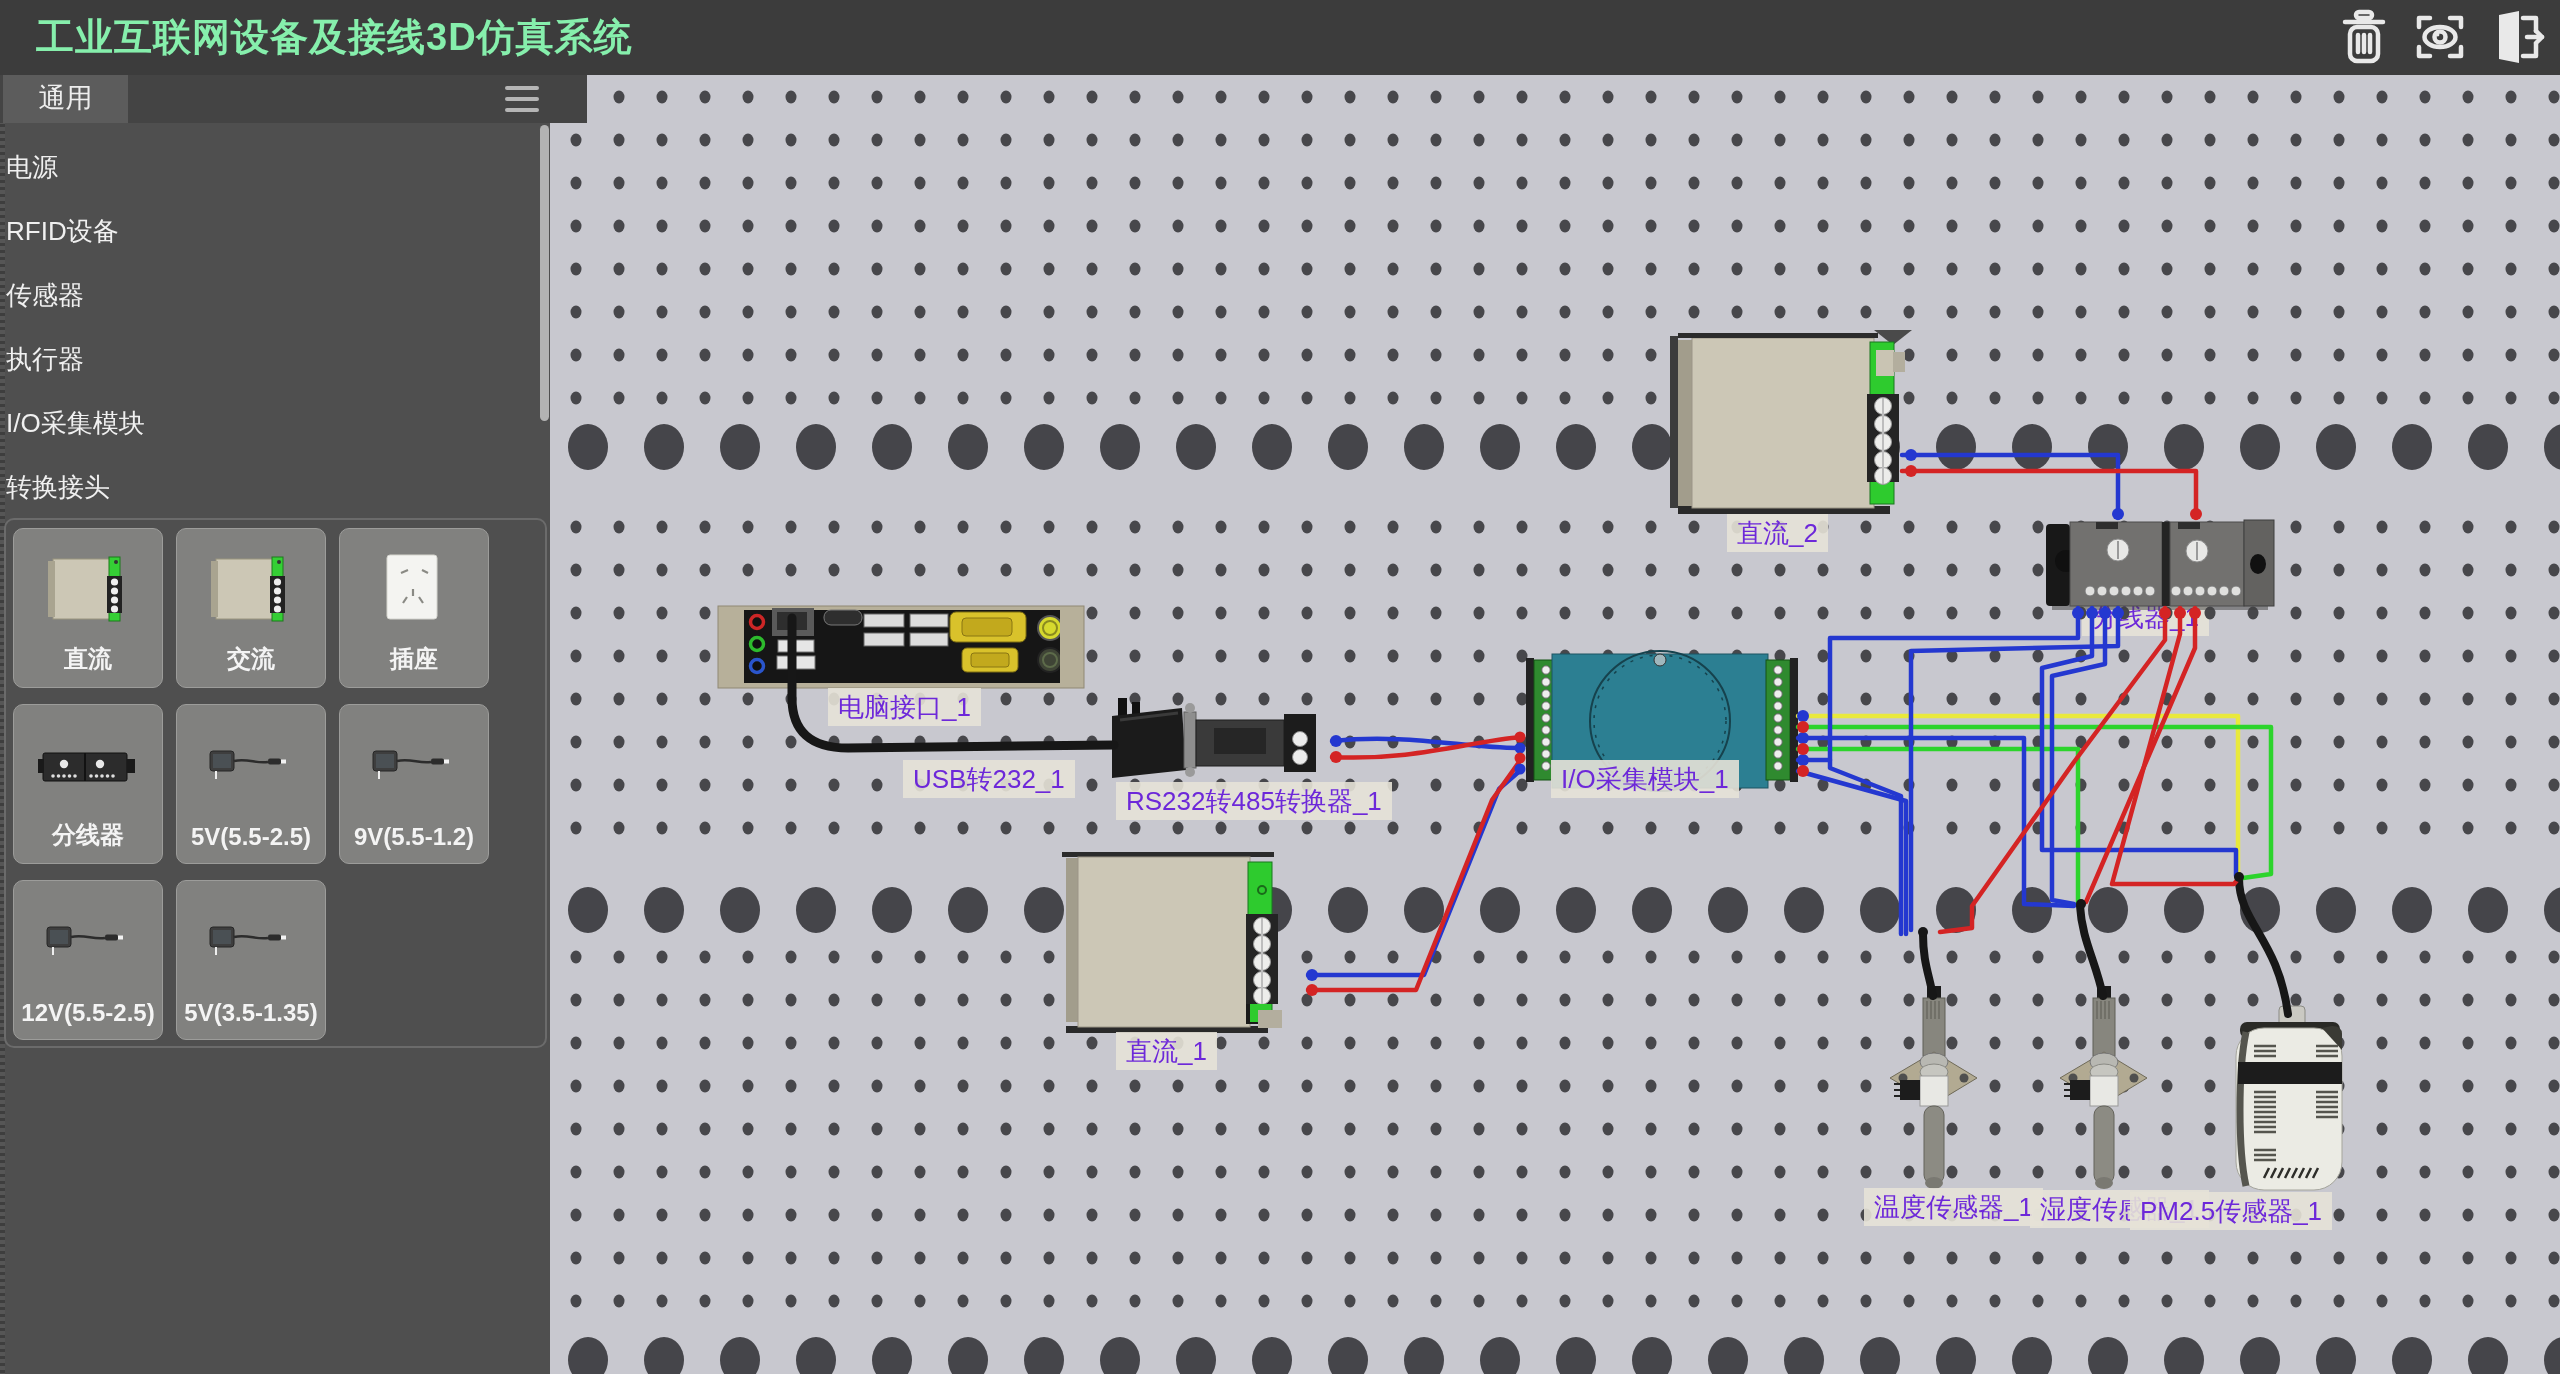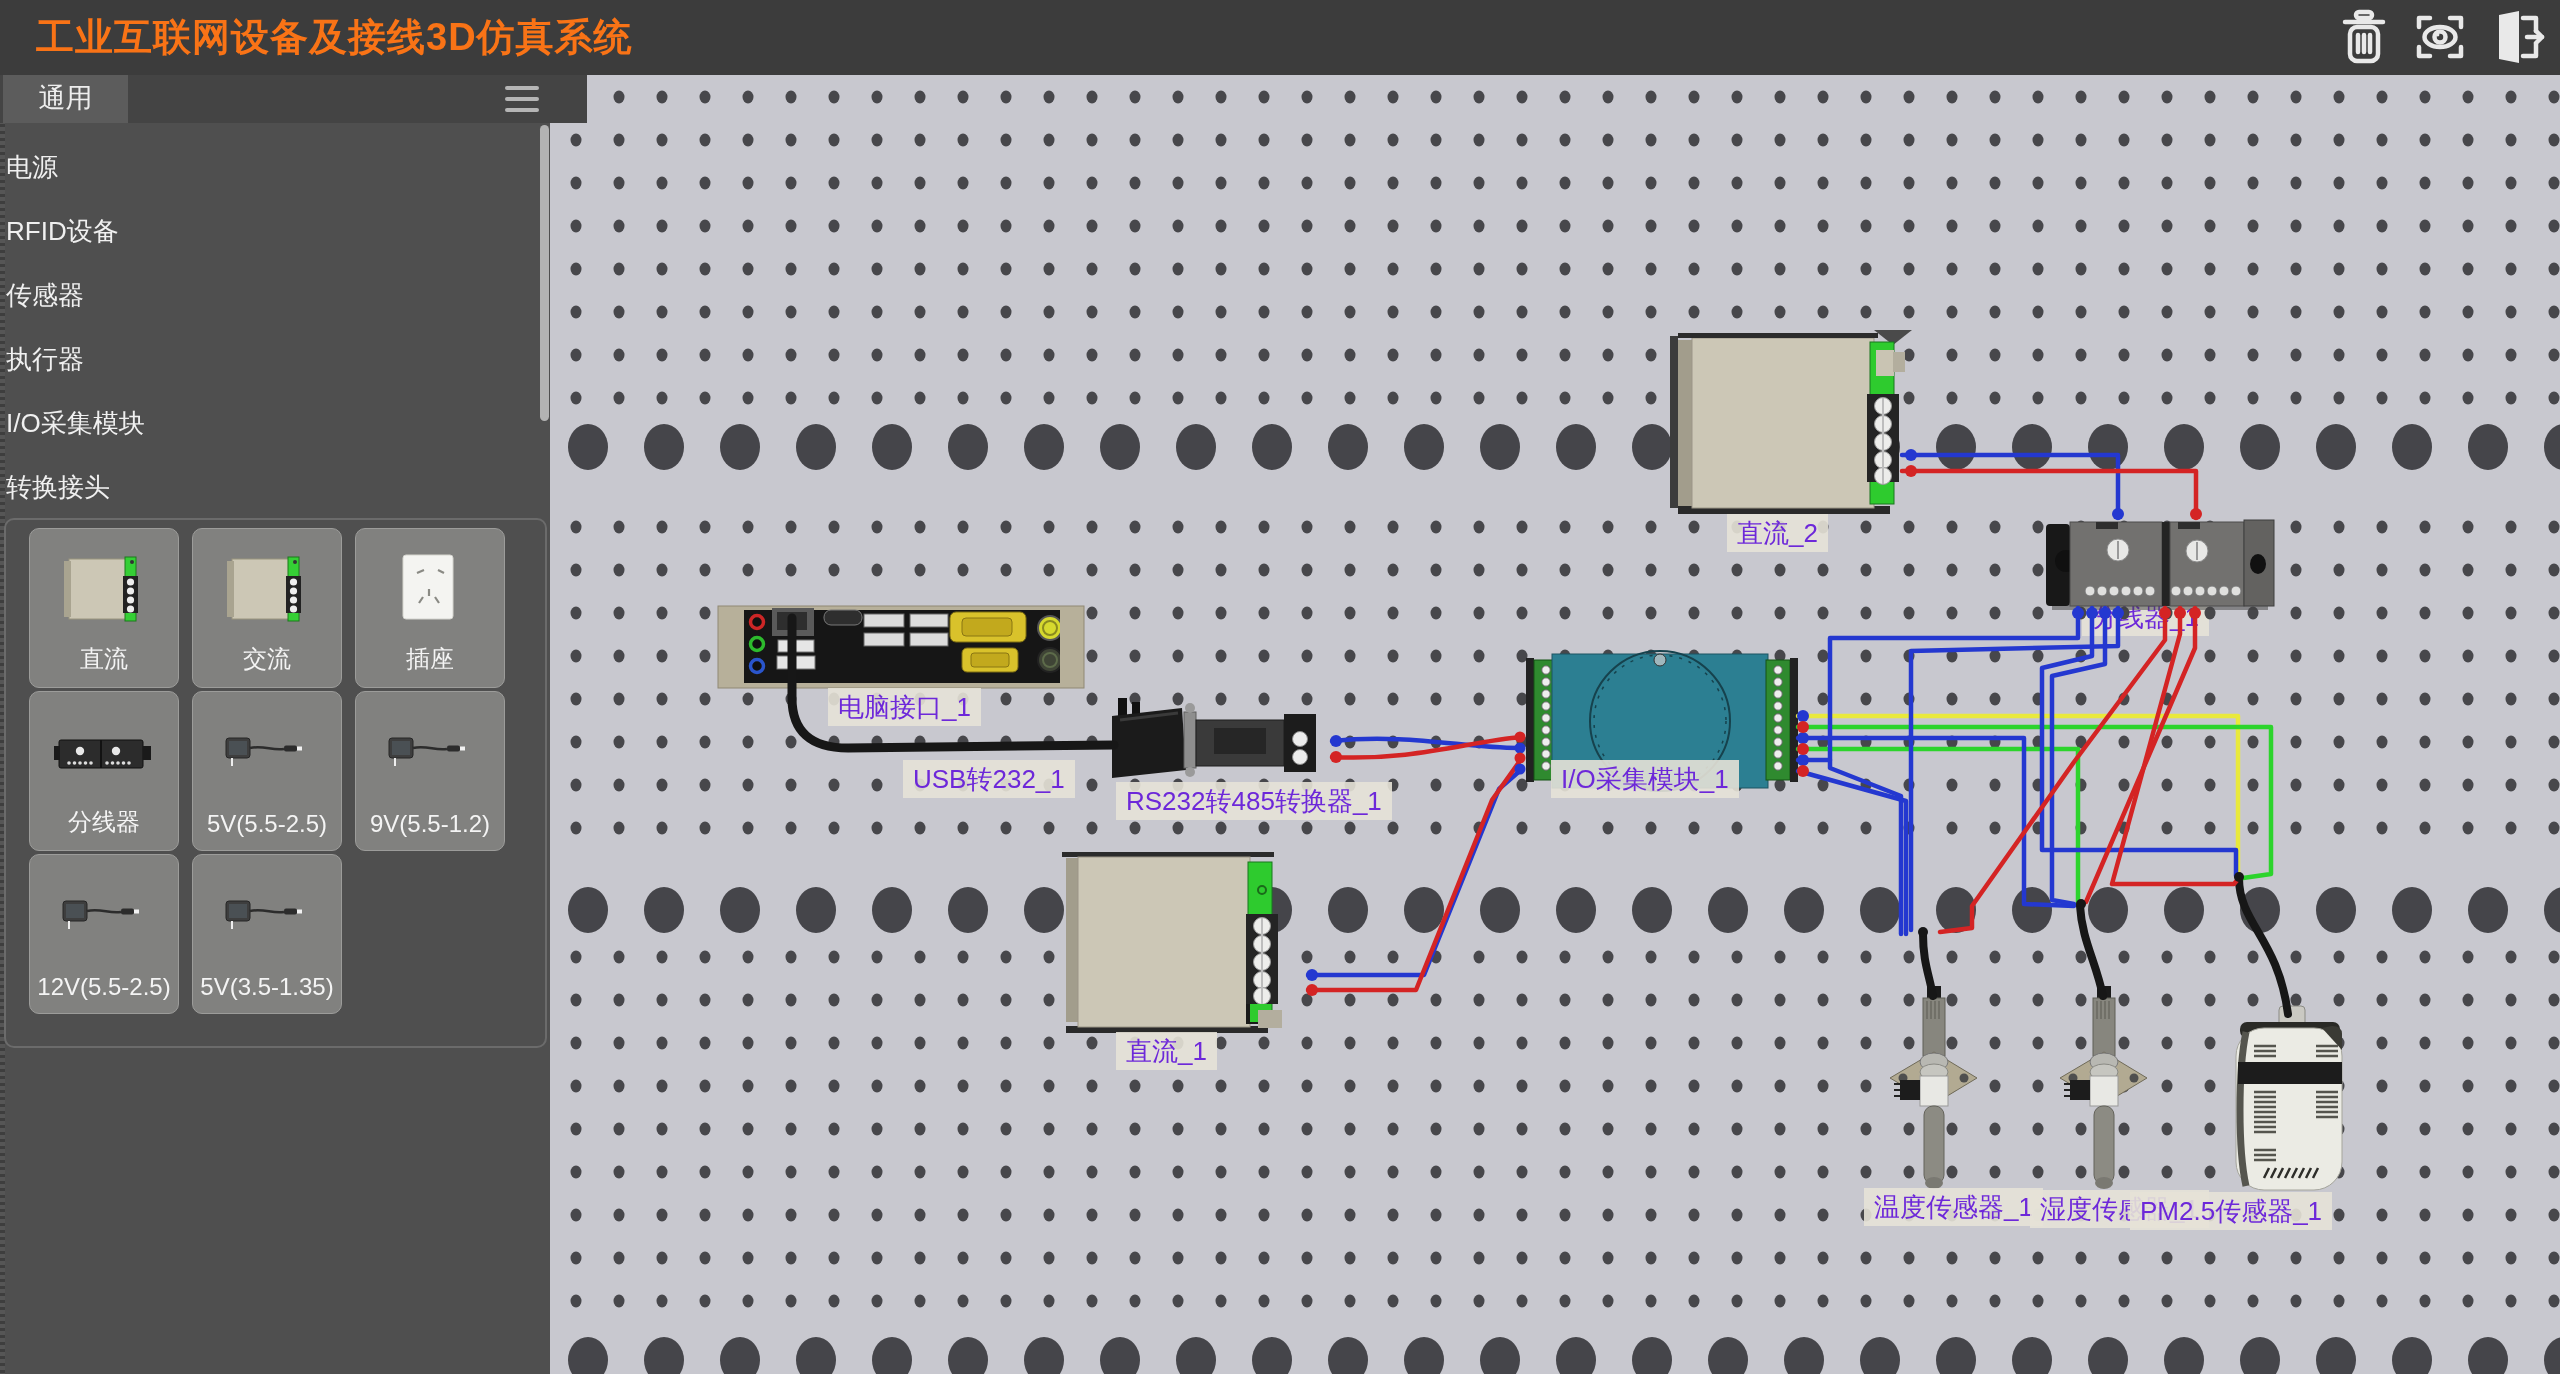--- a/index.html
+++ b/index.html
@@ -1,39 +1,39 @@
 <!DOCTYPE html>
 <html><head>
 <meta charset="utf-8">
 <style>
   html,body{margin:0;padding:0;}
   body{width:2560px;height:1374px;position:relative;overflow:hidden;
        background:#c8c8cf;font-family:"Liberation Sans",sans-serif;}
 
   
   #header{position:absolute;left:0;top:0;width:2560px;height:75px;background:#3c3c3c;z-index:10;}
-  #title{position:absolute;left:36px;top:0;line-height:75px;font-size:38px;font-weight:700;color:#f97316;letter-spacing:1px;}
+  #title{position:absolute;left:36px;top:0;line-height:75px;font-size:38px;font-weight:700;color:#86efac;letter-spacing:1px;}
   #hdr-icons{position:absolute;right:14px;top:7px;display:flex;gap:16px;}
   .hicon{width:60px;height:60px;display:flex;align-items:center;justify-content:center;cursor:pointer;}
 
   
   #sidebar{position:absolute;left:0;top:75px;width:550px;height:1299px;background:#4f4f4f;z-index:5;}
   #sidebar:before{content:"";position:absolute;left:0;top:0;bottom:0;width:5px;
       background:repeating-linear-gradient(#3e3e3e 0 3px,#565656 3px 7px);}
   #tabbar{position:absolute;left:0;top:0;width:550px;height:48px;background:#444444;padding-left:37px;}
   #tab-general{position:absolute;left:3px;top:-2px;width:125px;height:50px;background:#5c5c5c;
       color:#ededed;font-size:27px;display:flex;align-items:center;justify-content:center;}
   #hamburger{position:absolute;right:48px;top:11px;width:34px;height:28px;cursor:pointer;}
   #hamburger div{height:4px;background:#b5b5b5;margin-bottom:7px;border-radius:2px;}
   #menu{position:absolute;left:0;top:60px;width:540px;}
   .menu-item{height:64px;line-height:64px;padding-left:6px;color:#f0f0f0;font-size:26px;cursor:pointer;}
   #scroll-thumb{position:absolute;left:540px;top:50px;width:9px;height:296px;background:#b3b3b3;border-radius:5px;}
   #palette-wrap{position:absolute;left:4px;top:443px;width:543px;height:530px;
       border:2px solid #6b6b6b;border-radius:10px;box-sizing:border-box;}
-  #palette{display:grid;grid-template-columns:repeat(3,150px);gap:3px 13px;padding:8px 0 0 23px;}
+  #palette{display:grid;grid-template-columns:repeat(3,150px);gap:16px 13px;padding:8px 0 0 7px;font-weight:bold;}
   .card{width:150px;height:160px;background:#81817f;border:1px solid #9c9c9a;border-radius:10px;
       box-sizing:border-box;display:flex;flex-direction:column;align-items:center;cursor:pointer;}
   .card-gfx{margin-top:18px;height:88px;display:flex;align-items:center;justify-content:center;}
   .card-label{color:#f4f4f4;font-size:24px;margin-top:auto;margin-bottom:12px;white-space:nowrap;}
 
   
   #canvas{position:absolute;left:550px;top:75px;width:2010px;height:1299px;}
   #cv{position:absolute;left:0;top:0;z-index:2;}
   .dev-label{position:absolute;background:rgba(229,226,215,.9);color:#6d28d9;font-size:26px;
       line-height:36px;padding:1px 10px;white-space:nowrap;z-index:3;}

